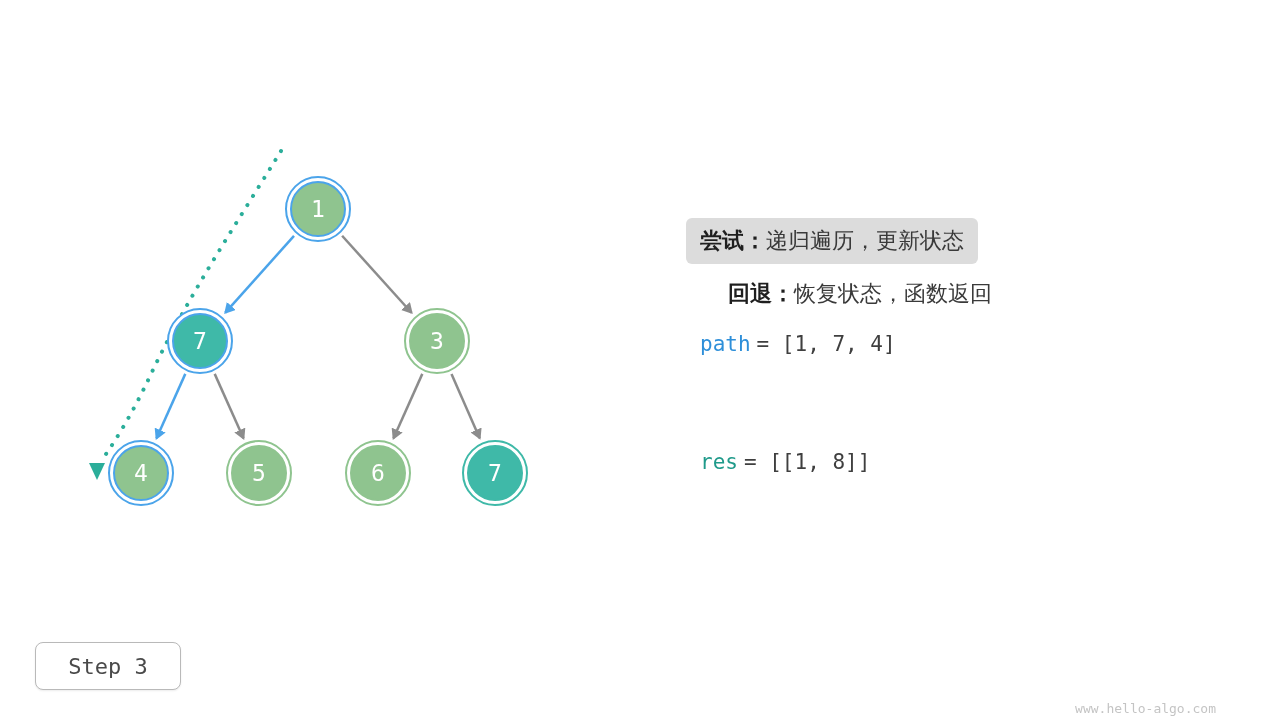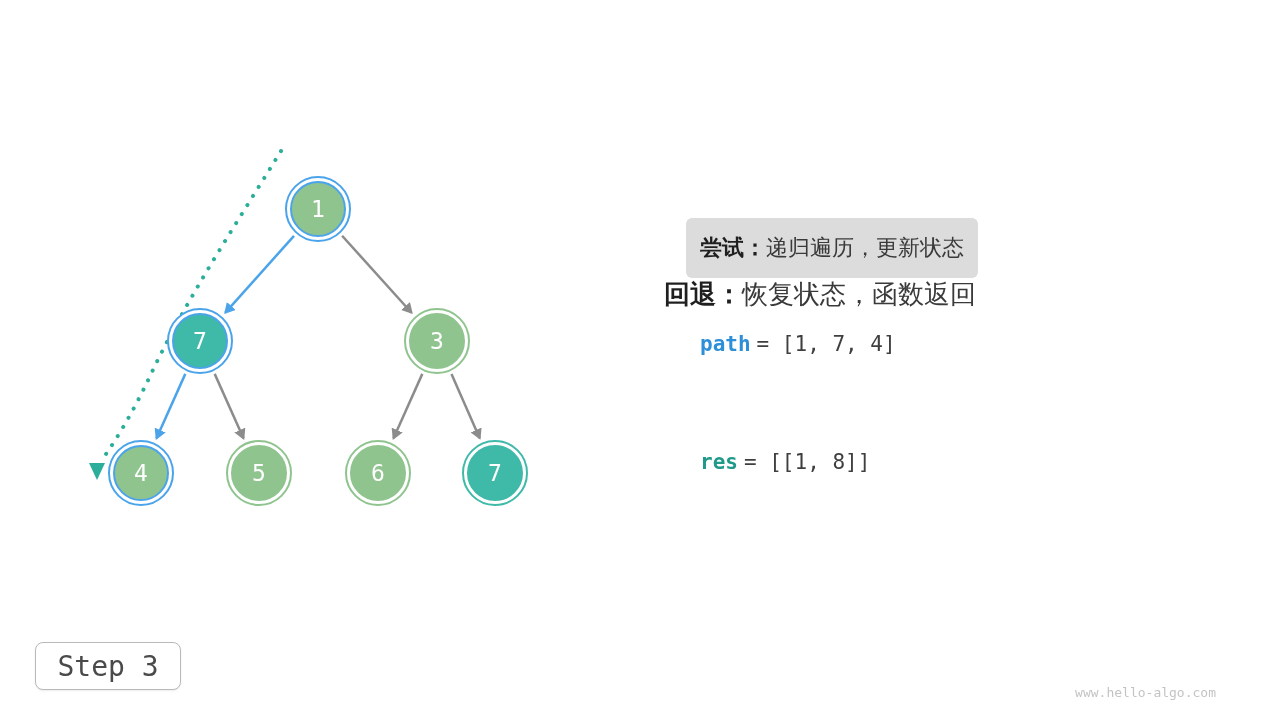--- a/index.html
+++ b/index.html
@@ -20,40 +20,40 @@
         font:500 23px/1 "DejaVu Sans Mono",monospace;}
   .ring-blue{border-color:var(--blue);}   .ring-blue .node-inner{border-color:var(--blue);}
   .ring-green{border-color:var(--green);} .ring-green .node-inner{border-color:var(--green);}
   .ring-teal{border-color:var(--teal);}   .ring-teal .node-inner{border-color:var(--teal);}
   .fill-green .node-inner{background:var(--green);}
   .fill-teal .node-inner{background:var(--teal);}
 
   
   .legend{position:absolute;left:0;top:0;width:100%;height:100%;pointer-events:none;}
   .legend-box{position:absolute;left:686px;top:218px;background:var(--legend-bg);border-radius:6px;
-        padding:17px 14px;font-size:22px;line-height:26px;color:var(--text-dark);white-space:nowrap;}
-  .legend-plain{position:absolute;left:664px;top:281px;font-size:26px;line-height:26px;
+        padding:10px 14px;font-size:22px;line-height:26px;color:var(--text-dark);white-space:nowrap;}
+  .legend-plain{position:absolute;left:728px;top:281px;font-size:22px;line-height:26px;
         color:var(--text-dark);white-space:nowrap;}
   .cjk-bold{font-weight:700;color:#1f1f1f;}
   .code-line{position:absolute;font-family:"DejaVu Sans Mono",monospace;font-size:21px;
         line-height:24px;white-space:nowrap;}
   .path-line{left:700px;top:332px;}
   .res-line{left:700px;top:450px;}
-  .var{font-weight:700;margin-right:6px;}
+  .var{font-weight:400;margin-right:6px;}
   .path-var{color:var(--path-blue);}
   .res-var{color:var(--res-teal);text-align:right;}
   .code-rest{color:#3f3f3f;}
 
   
   .step-badge{position:absolute;left:35px;top:642px;width:146px;height:48px;background:#fff;
         border:1px solid #b9b9b9;border-radius:8px;display:flex;align-items:center;justify-content:center;
-        font-family:"DejaVu Sans Mono",monospace;font-size:28px;color:#4a4a4a;
+        font-family:"DejaVu Sans Mono",monospace;font-size:22px;color:#4a4a4a;
         box-sizing:border-box;box-shadow:0 1px 2px rgba(0,0,0,.08);}
 
-  .watermark{position:absolute;right:64px;bottom:20px;font-family:"DejaVu Sans Mono",monospace;
+  .watermark{position:absolute;right:64px;bottom:4px;font-family:"DejaVu Sans Mono",monospace;
         font-size:13px;color:var(--muted-gray);}
 </style>
 </head>
 <body>
 
 <div class="stage">
 
   <svg id="edges-svg" width="1280" height="720">
     <defs>
       <marker id="arrow-blue" markerUnits="userSpaceOnUse" markerWidth="12" markerHeight="12" viewBox="0 0 10 10" refX="7.5" refY="5" orient="auto">

